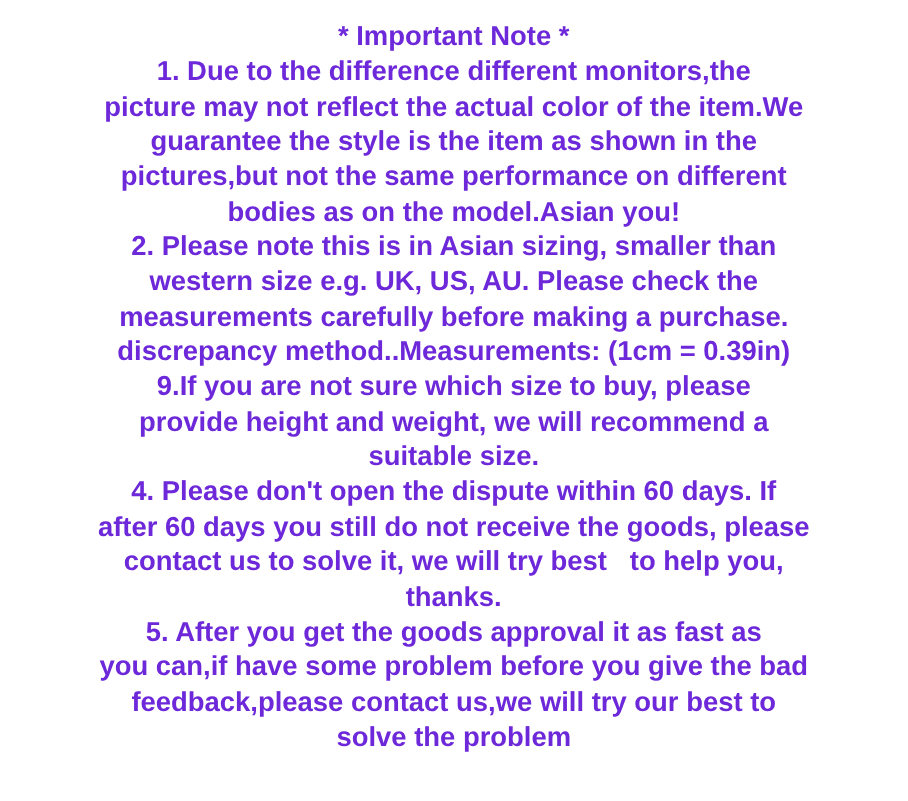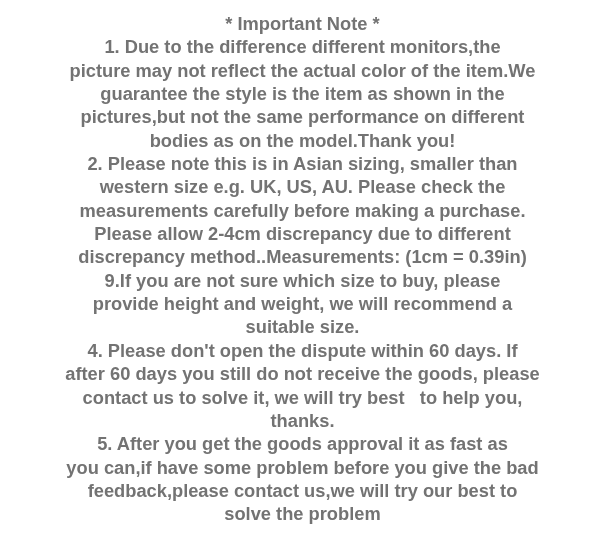--- a/index.html
+++ b/index.html
@@ -27,32 +27,31 @@
   .note-line {
     white-space: pre; 
   }
   .note-title {
     font-weight: bold;
   }
 </style>
 </head>
 <body style="background: rgb(255, 255, 255);">
 
-<div class="note" style="color: #737373;">
+<div class="note" style="color: #6d28d9;">
   <div class="note-line note-title">* Important Note *</div>
   <div>
       <div class="note-line">1. Due to the difference different monitors,the</div>
       <div class="note-line">picture may not reflect the actual color of the item.We</div>
       <div class="note-line">guarantee the style is the item as shown in the</div>
       <div class="note-line">pictures,but not the same performance on different</div>
-      <div class="note-line">bodies as on the model.Thank you!</div>
+      <div class="note-line">bodies as on the model.Asian you!</div>
       <div class="note-line">2. Please note this is in Asian sizing, smaller than</div>
       <div class="note-line">western size e.g. UK, US, AU. Please check the</div>
       <div class="note-line">measurements carefully before making a purchase.</div>
-      <div class="note-line">Please allow 2-4cm discrepancy due to different</div>
       <div class="note-line">discrepancy method..Measurements: (1cm = 0.39in)</div>
       <div class="note-line">9.If you are not sure which size to buy, please</div>
       <div class="note-line">provide height and weight, we will recommend a</div>
       <div class="note-line">suitable size.</div>
       <div class="note-line">4. Please don't open the dispute within 60 days. If</div>
       <div class="note-line">after 60 days you still do not receive the goods, please</div>
       <div class="note-line">contact us to solve it, we will try best   to help you,</div>
       <div class="note-line">thanks.</div>
       <div class="note-line">5. After you get the goods approval it as fast as</div>
       <div class="note-line">you can,if have some problem before you give the bad</div>

